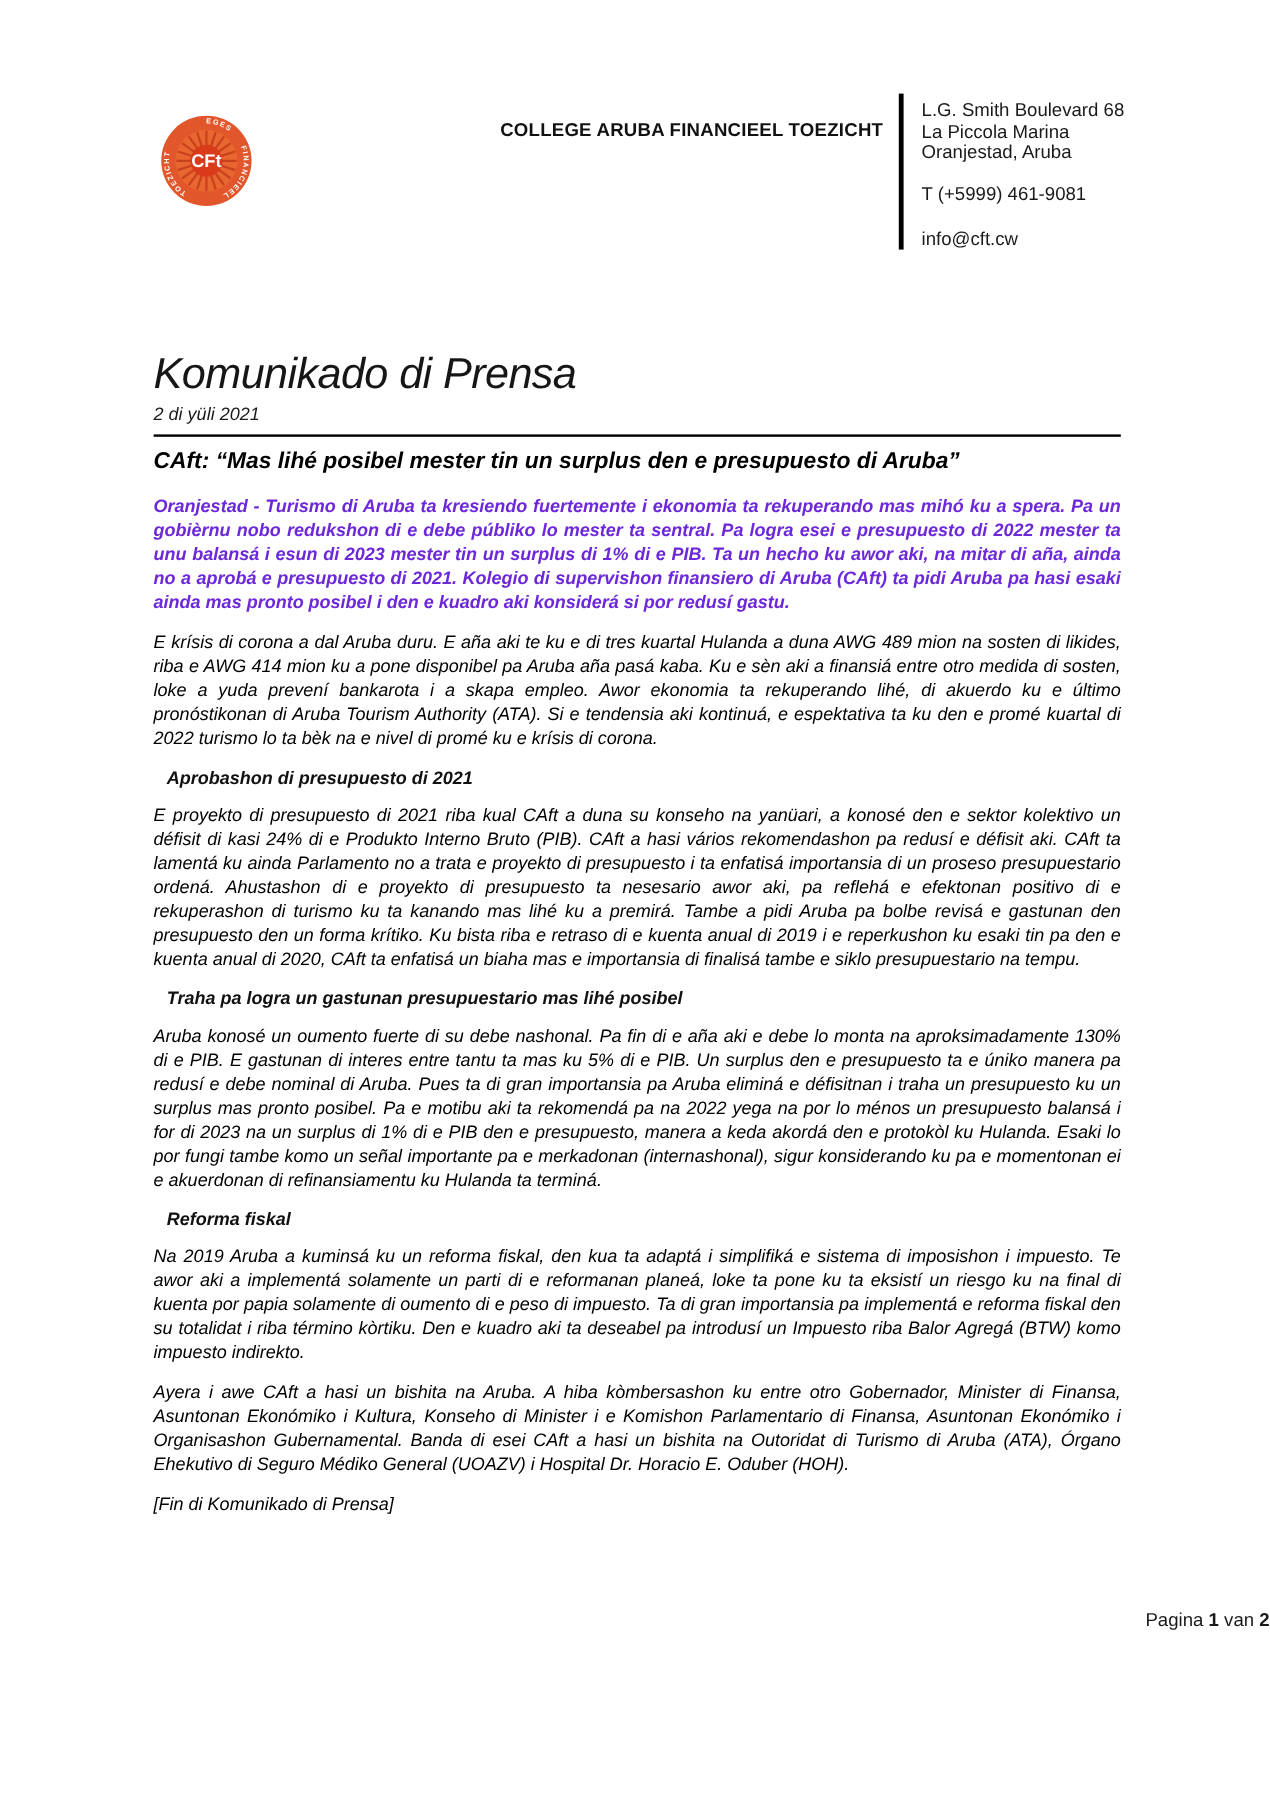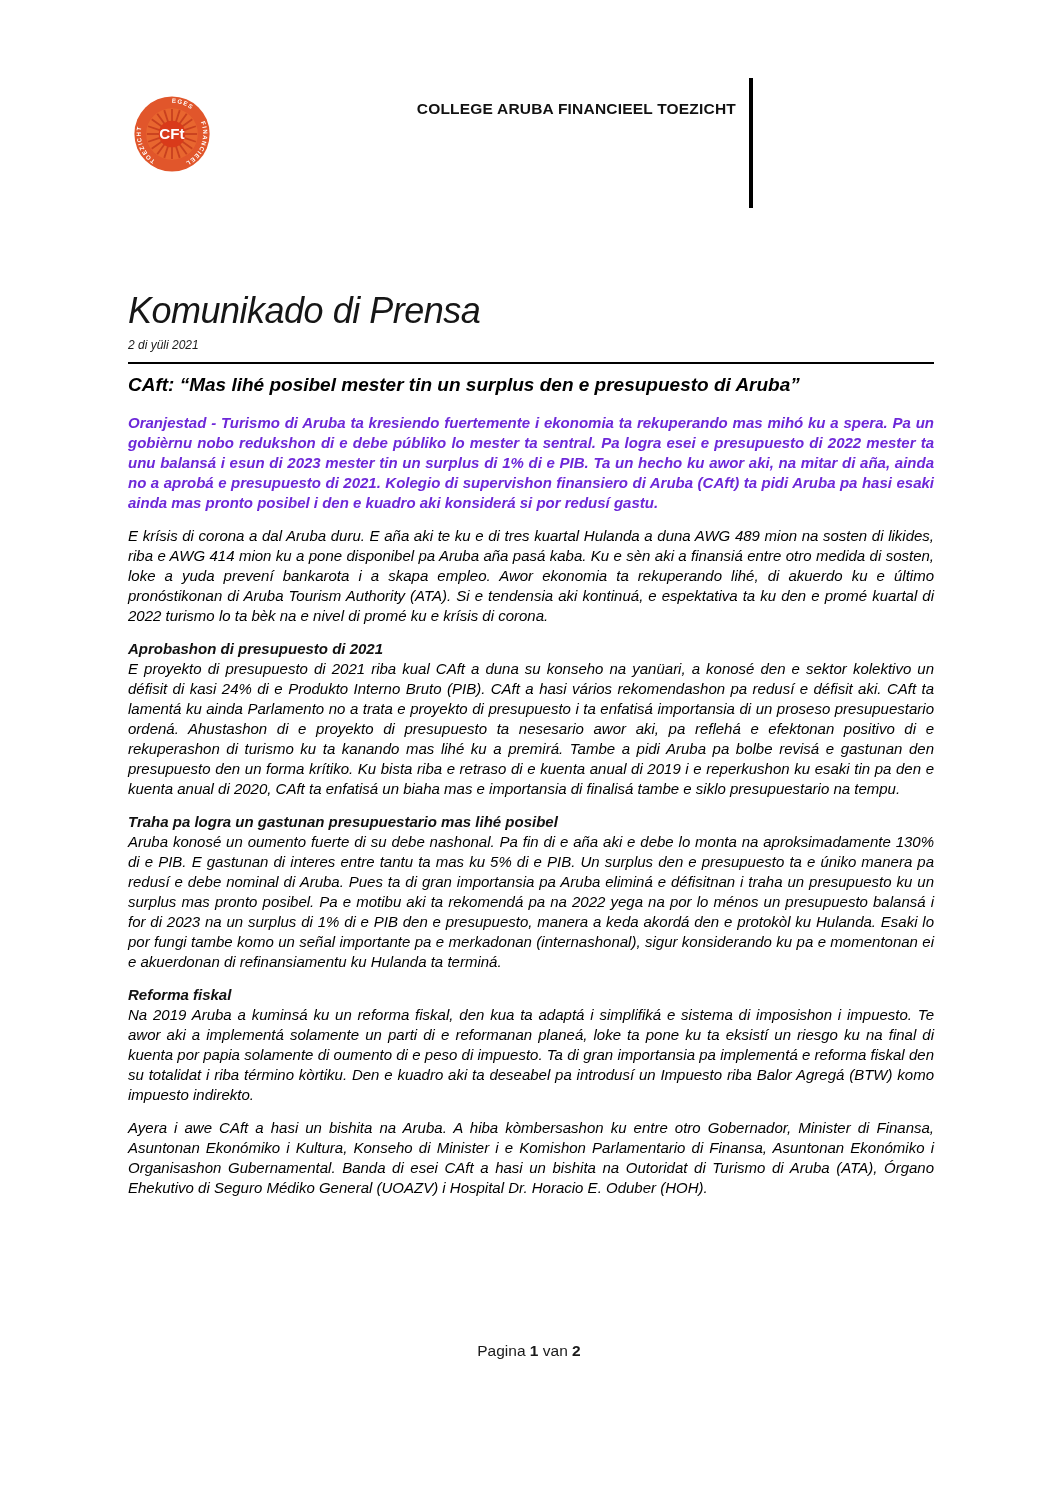--- a/index.html
+++ b/index.html
@@ -62,21 +62,21 @@
   .doc-title {
     margin: 0;
     font-size: 36px;
     line-height: 38px;
     font-weight: 400;
     letter-spacing: -0.5px;
     color: #161616;
   }
   .doc-date {
     margin-top: 5px;
-    font-size: 12px;
+    font-size: 15px;
     line-height: 21px;
     color: #1a1a1a;
   }
   .rule {
     border: none;
     border-top: 2.5px solid #000000;
     margin: 6px 0 0 0;
   }
   .headline {
     margin: 9px 0 16px 0;
@@ -87,35 +87,35 @@
   }
   .para {
     margin: 0 0 13px 0;
     font-size: 15px;
     line-height: 20px;
     text-align: justify;
     color: #000000;
   }
   .para.intro { font-weight: 700; color: #6d28d9; }
   .section-heading {
-    margin: 0;
+    margin: 11px;
     font-size: 15px;
     line-height: 20px;
     font-weight: 700;
     color: #111111;
   }
   .para.fin { text-align: left; }
 
   
   .page-footer {
     position: absolute;
     left: 0;
     width: 100%;
     top: 1342px;
-    text-align: center;
+    text-align: right;
     font-size: 15.5px;
     color: #1a1a1a;
   }
   .page-footer b { font-weight: 700; }
 </style>
 </head>
 <body>
 
 <div class="page">
 
@@ -154,40 +154,48 @@
         <text text-anchor="middle"><textPath href="#ringPath" startOffset="0%">COLLEGES</textPath></text>
         <text text-anchor="middle"><textPath href="#ringPath" startOffset="31%">FINANCIEEL</textPath></text>
         <text text-anchor="middle"><textPath href="#ringPath" startOffset="69%">TOEZICHT</textPath></text>
       </g>
     </svg>
   </div>
 
   <div class="org-name">COLLEGE ARUBA FINANCIEEL TOEZICHT</div>
   <div class="head-divider"></div>
 
+  <div class="contact">
+    <div class="addr-line">L.G. Smith Boulevard 68</div>
+    <div class="addr-line">La Piccola Marina</div>
+    <div class="addr-line">Oranjestad, Aruba</div>
+    <div class="phone">T (+5999) 461-9081</div>
+    <div class="email">info@cft.cw</div>
+  </div>
 
   <div class="content">
     <h1 class="doc-title">Komunikado di Prensa</h1>
     <div class="doc-date">2 di yüli 2021</div>
     <hr class="rule">
     <h2 class="headline">CAft: “Mas lihé posibel mester tin un surplus den e presupuesto di Aruba”</h2>
 
     <p class="para intro">Oranjestad - Turismo di Aruba ta kresiendo fuertemente i ekonomia ta rekuperando mas mihó ku a spera. Pa un gobièrnu nobo redukshon di e debe públiko lo mester ta sentral. Pa logra esei e presupuesto di 2022 mester ta unu balansá i esun di 2023 mester tin un surplus di 1% di e PIB. Ta un hecho ku awor aki, na mitar di aña, ainda no a aprobá e presupuesto di 2021. Kolegio di supervishon finansiero di Aruba (CAft) ta pidi Aruba pa hasi esaki ainda mas pronto posibel i den e kuadro aki konsiderá si por redusí gastu.</p>
     <p class="para">E krísis di corona a dal Aruba duru. E aña aki te ku e di tres kuartal Hulanda a duna AWG 489 mion na sosten di likides, riba e AWG 414 mion ku a pone disponibel pa Aruba aña pasá kaba. Ku e sèn aki a finansiá entre otro medida di sosten, loke a yuda prevení bankarota i a skapa empleo. Awor ekonomia ta rekuperando lihé, di akuerdo ku e último pronóstikonan di Aruba Tourism Authority (ATA). Si e tendensia aki kontinuá, e espektativa ta ku den e promé kuartal di 2022 turismo lo ta bèk na e nivel di promé ku e krísis di corona.</p>
 
     <h3 class="section-heading">Aprobashon di presupuesto di 2021</h3>
     <p class="para">E proyekto di presupuesto di 2021 riba kual CAft a duna su konseho na yanüari, a konosé den e sektor kolektivo un défisit di kasi 24% di e Produkto Interno Bruto (PIB). CAft a hasi vários rekomendashon pa redusí e défisit aki. CAft ta lamentá ku ainda Parlamento no a trata e proyekto di presupuesto i ta enfatisá importansia di un proseso presupuestario ordená. Ahustashon di e proyekto di presupuesto ta nesesario awor aki, pa reflehá e efektonan positivo di e rekuperashon di turismo ku ta kanando mas lihé ku a premirá. Tambe a pidi Aruba pa bolbe revisá e gastunan den presupuesto den un forma krítiko. Ku bista riba e retraso di e kuenta anual di 2019 i e reperkushon ku esaki tin pa den e kuenta anual di 2020, CAft ta enfatisá un biaha mas e importansia di finalisá tambe e siklo presupuestario na tempu.</p>
 
     <h3 class="section-heading">Traha pa logra un gastunan presupuestario mas lihé posibel</h3>
     <p class="para">Aruba konosé un oumento fuerte di su debe nashonal. Pa fin di e aña aki e debe lo monta na aproksimadamente 130% di e PIB. E gastunan di interes entre tantu ta mas ku 5% di e PIB. Un surplus den e presupuesto ta e úniko manera pa redusí e debe nominal di Aruba. Pues ta di gran importansia pa Aruba eliminá e défisitnan i traha un presupuesto ku un surplus mas pronto posibel. Pa e motibu aki ta rekomendá pa na 2022 yega na por lo ménos un presupuesto balansá i for di 2023 na un surplus di 1% di e PIB den e presupuesto, manera a keda akordá den e protokòl ku Hulanda. Esaki lo por fungi tambe komo un señal importante pa e merkadonan (internashonal), sigur konsiderando ku pa e momentonan ei e akuerdonan di refinansiamentu ku Hulanda ta terminá.</p>
 
     <h3 class="section-heading">Reforma fiskal</h3>
     <p class="para">Na 2019 Aruba a kuminsá ku un reforma fiskal, den kua ta adaptá i simplifiká e sistema di imposishon i impuesto. Te awor aki a implementá solamente un parti di e reformanan planeá, loke ta pone ku ta eksistí un riesgo ku na final di kuenta por papia solamente di oumento di e peso di impuesto. Ta di gran importansia pa implementá e reforma fiskal den su totalidat i riba término kòrtiku. Den e kuadro aki ta deseabel pa introdusí un Impuesto riba Balor Agregá (BTW) komo impuesto indirekto.</p>
 
     <p class="para">Ayera i awe CAft a hasi un bishita na Aruba. A hiba kòmbersashon ku entre otro Gobernador, Minister di Finansa, Asuntonan Ekonómiko i Kultura, Konseho di Minister i e Komishon Parlamentario di Finansa, Asuntonan Ekonómiko i Organisashon Gubernamental. Banda di esei CAft a hasi un bishita na Outoridat di Turismo di Aruba (ATA), Órgano Ehekutivo di Seguro Médiko General (UOAZV) i Hospital Dr. Horacio E. Oduber (HOH).</p>
+    <p class="para fin">[Fin di Komunikado di Prensa]</p>
   </div>
 
   <div class="page-footer">
     <span>Pagina</span>
     <b>1</b>
     <span>van</span>
     <b>2</b>
   </div>
 
 </div>

